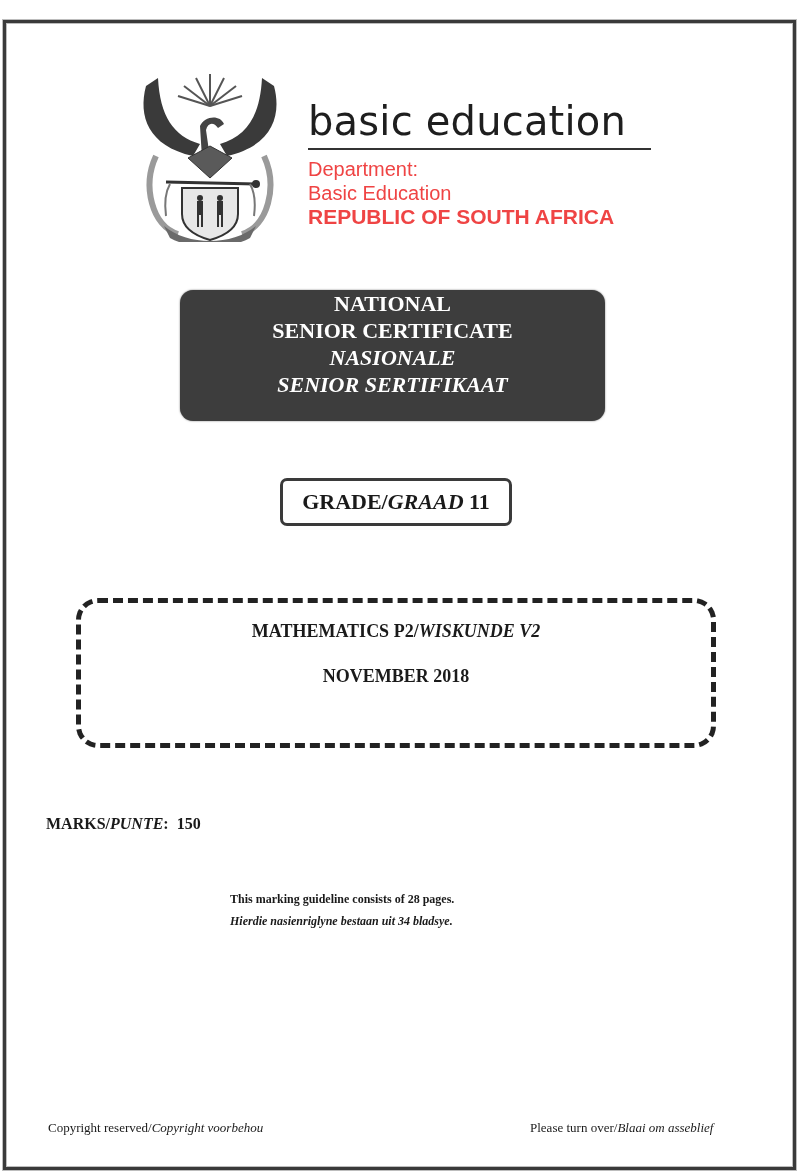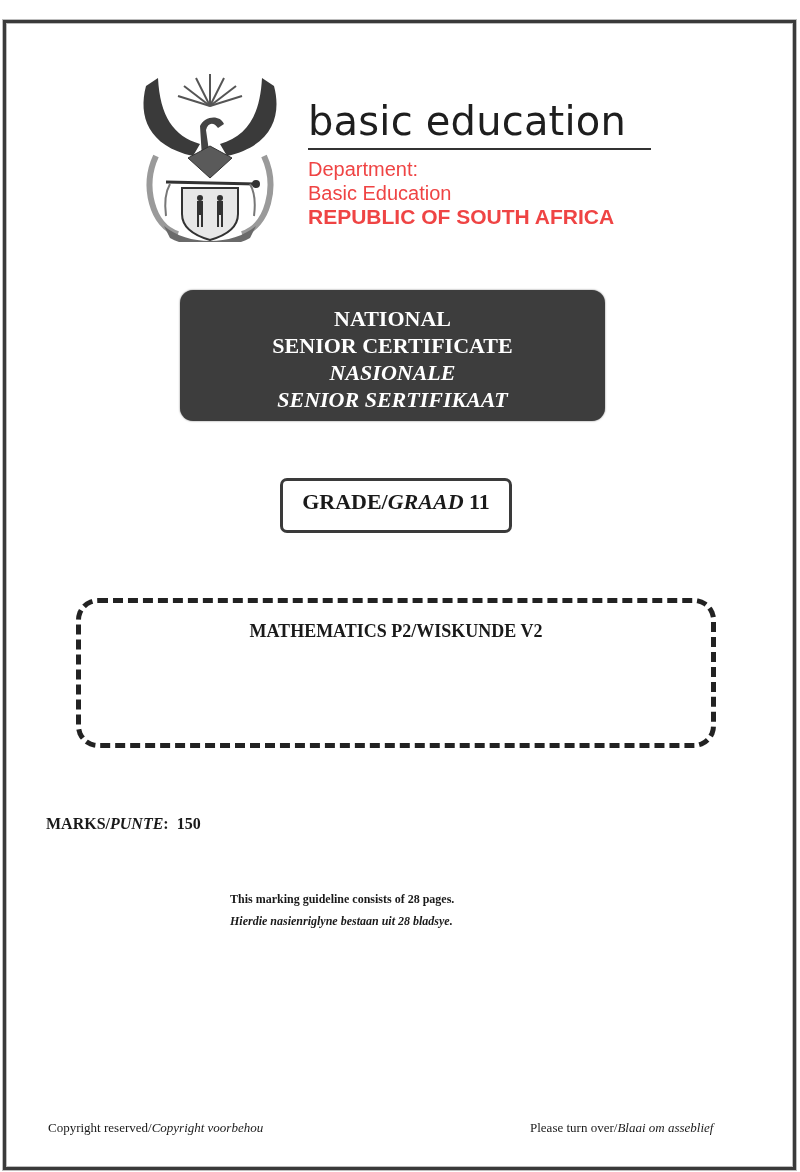--- a/index.html
+++ b/index.html
@@ -17,33 +17,33 @@
                    color: #1e1e1e; letter-spacing: 0.2px; white-space: nowrap; }
     .brand-rule { height: 0; border-top: 2px solid #333; margin-top: 2px; width: 343px; }
     .brand-line { font-family: "Liberation Sans", sans-serif; font-size: 20px; line-height: 24px;
                   color: #ef4444; white-space: nowrap; }
     .brand-line.first { margin-top: 7px; }
     .brand-line.strong { font-weight: bold; font-size: 21px; }
 
     .nsc-box { position: absolute; left: 180px; top: 290px; width: 425px; height: 131px;
                background: #3d3d3d; border-radius: 13px; color: #ffffff;
                text-align: center; font-weight: bold; font-size: 22px; line-height: 27px;
-               padding-top: 15px; box-sizing: border-box; box-shadow: 0 0 2px #777; }
+               box-sizing: border-box; box-shadow: 0 0 2px #777; }
     .nsc-box .it { font-style: italic; }
 
-    .grade-box { position: absolute; left: 280px; top: 478px; width: 232px; height: 55px;
+    .grade-box { position: absolute; left: 280px; top: 478px; width: 232px; height: 48px;
                  border: 3px solid #3a3a3a; border-radius: 7px; box-sizing: border-box;
                  text-align: center; font-weight: bold; font-size: 22px; line-height: 42px; }
     .grade-box .it { font-style: italic; }
 
     .subject-box { position: absolute; left: 76px; top: 598px; width: 640px; height: 150px;
                    border: 5px dashed #222; border-radius: 22px; box-sizing: border-box;
                    text-align: center; font-weight: bold; font-size: 18px; }
     .subject-line { position: absolute; left: 0; right: 0; }
-    .subject-line .it { }
+    .subject-line .it { font-style: italic; }
 
     .marks { position: absolute; left: 46px; top: 815px; font-weight: bold; font-size: 16px; }
     .marks .it { font-style: italic; }
 
     .pages-note { position: absolute; left: 230px; top: 888px; font-weight: bold; font-size: 12px;
                   line-height: 22px; }
     .pages-note .it { font-style: italic; }
 
     .footer-left { position: absolute; left: 48px; top: 1120px; font-size: 13px; }
     .footer-right { position: absolute; left: 530px; top: 1120px; font-size: 13px; }
@@ -118,29 +118,30 @@
 
 <div class="grade-box">
   <span>GRADE/</span><span class="it">GRAAD</span>
   <span>11</span>
 </div>
 
 <div class="subject-box">
   <div class="subject-line" style="top: 18px;">
     <span>MATHEMATICS P2/</span><span class="it">WISKUNDE V2</span>
   </div>
+  <div class="subject-line" style="top: 63px;">NOVEMBER 2018</div>
 </div>
 
 <div class="marks">
   <span>MARKS/</span><span class="it">PUNTE</span><span style="white-space:pre">:  </span><span>150</span>
 </div>
 
 <div class="pages-note">
   <div>This marking guideline consists of 28 pages.</div>
-  <div class="it">Hierdie nasienriglyne bestaan uit 28 bladsye.</div>
+  <div class="it">Hierdie nasienriglyne bestaan uit 34 bladsye.</div>
 </div>
 
 <div class="footer-left">
   <span>Copyright reserved/</span><span class="it-inline">Copyright voorbehou</span>
 </div>
 
 <div class="footer-right">
   <span>Please turn over/</span><span class="it-inline">Blaai om asseblief</span>
 </div>
 

